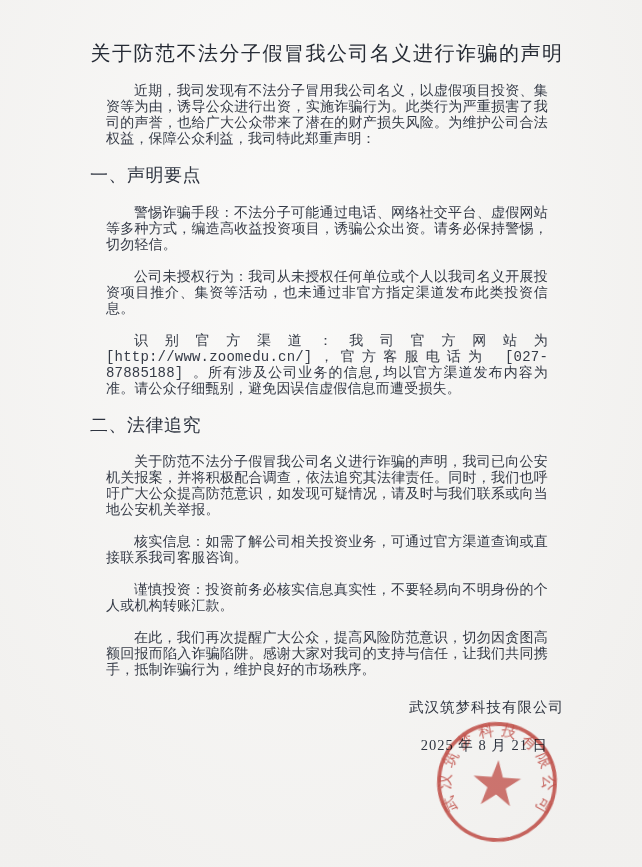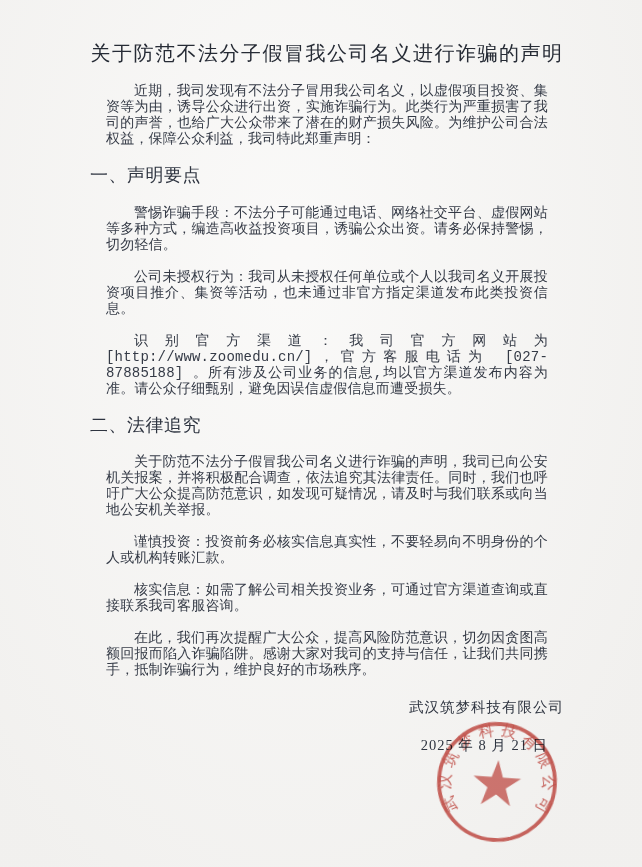--- a/index.html
+++ b/index.html
@@ -90,22 +90,22 @@
     <p class="para">公司未授权行为：我司从未授权任何单位或个人以我司名义开展投资项目推介、集资等活动，也未通过非官方指定渠道发布此类投资信息。</p>
     <p class="para">识别官方渠道：我司官方网站为 [http://www.zoomedu.cn/]，官方客服电话为 [027-87885188] 。所有涉及公司业务的信息,均以官方渠道发布内容为准。请公众仔细甄别，避免因误信虚假信息而遭受损失。</p>
   </div>
 
   <div>
     <div class="section-heading">二、法律追究</div>
     <p class="para">关于防范不法分子假冒我公司名义进行诈骗的声明，我司已向公安机关报案，并将积极配合调查，依法追究其法律责任。同时，我们也呼吁广大公众提高防范意识，如发现可疑情况，请及时与我们联系或向当地公安机关举报。</p>
   </div>
 
   <div>
+    <p class="para">核实信息：如需了解公司相关投资业务，可通过官方渠道查询或直接联系我司客服咨询。</p>
     <p class="para">谨慎投资：投资前务必核实信息真实性，不要轻易向不明身份的个人或机构转账汇款。</p>
-    <p class="para">核实信息：如需了解公司相关投资业务，可通过官方渠道查询或直接联系我司客服咨询。</p>
   </div>
 
   <p class="para">在此，我们再次提醒广大公众，提高风险防范意识，切勿因贪图高额回报而陷入诈骗陷阱。感谢大家对我司的支持与信任，让我们共同携手，抵制诈骗行为，维护良好的市场秩序。</p>
 
   <div class="signature-block">
     <div class="signature-company">武汉筑梦科技有限公司</div>
     <div class="signature-date">2025 年 8 月 21 日</div>
   </div>
 
   <svg class="company-seal" viewBox="0 0 128 128" xmlns="http://www.w3.org/2000/svg">

